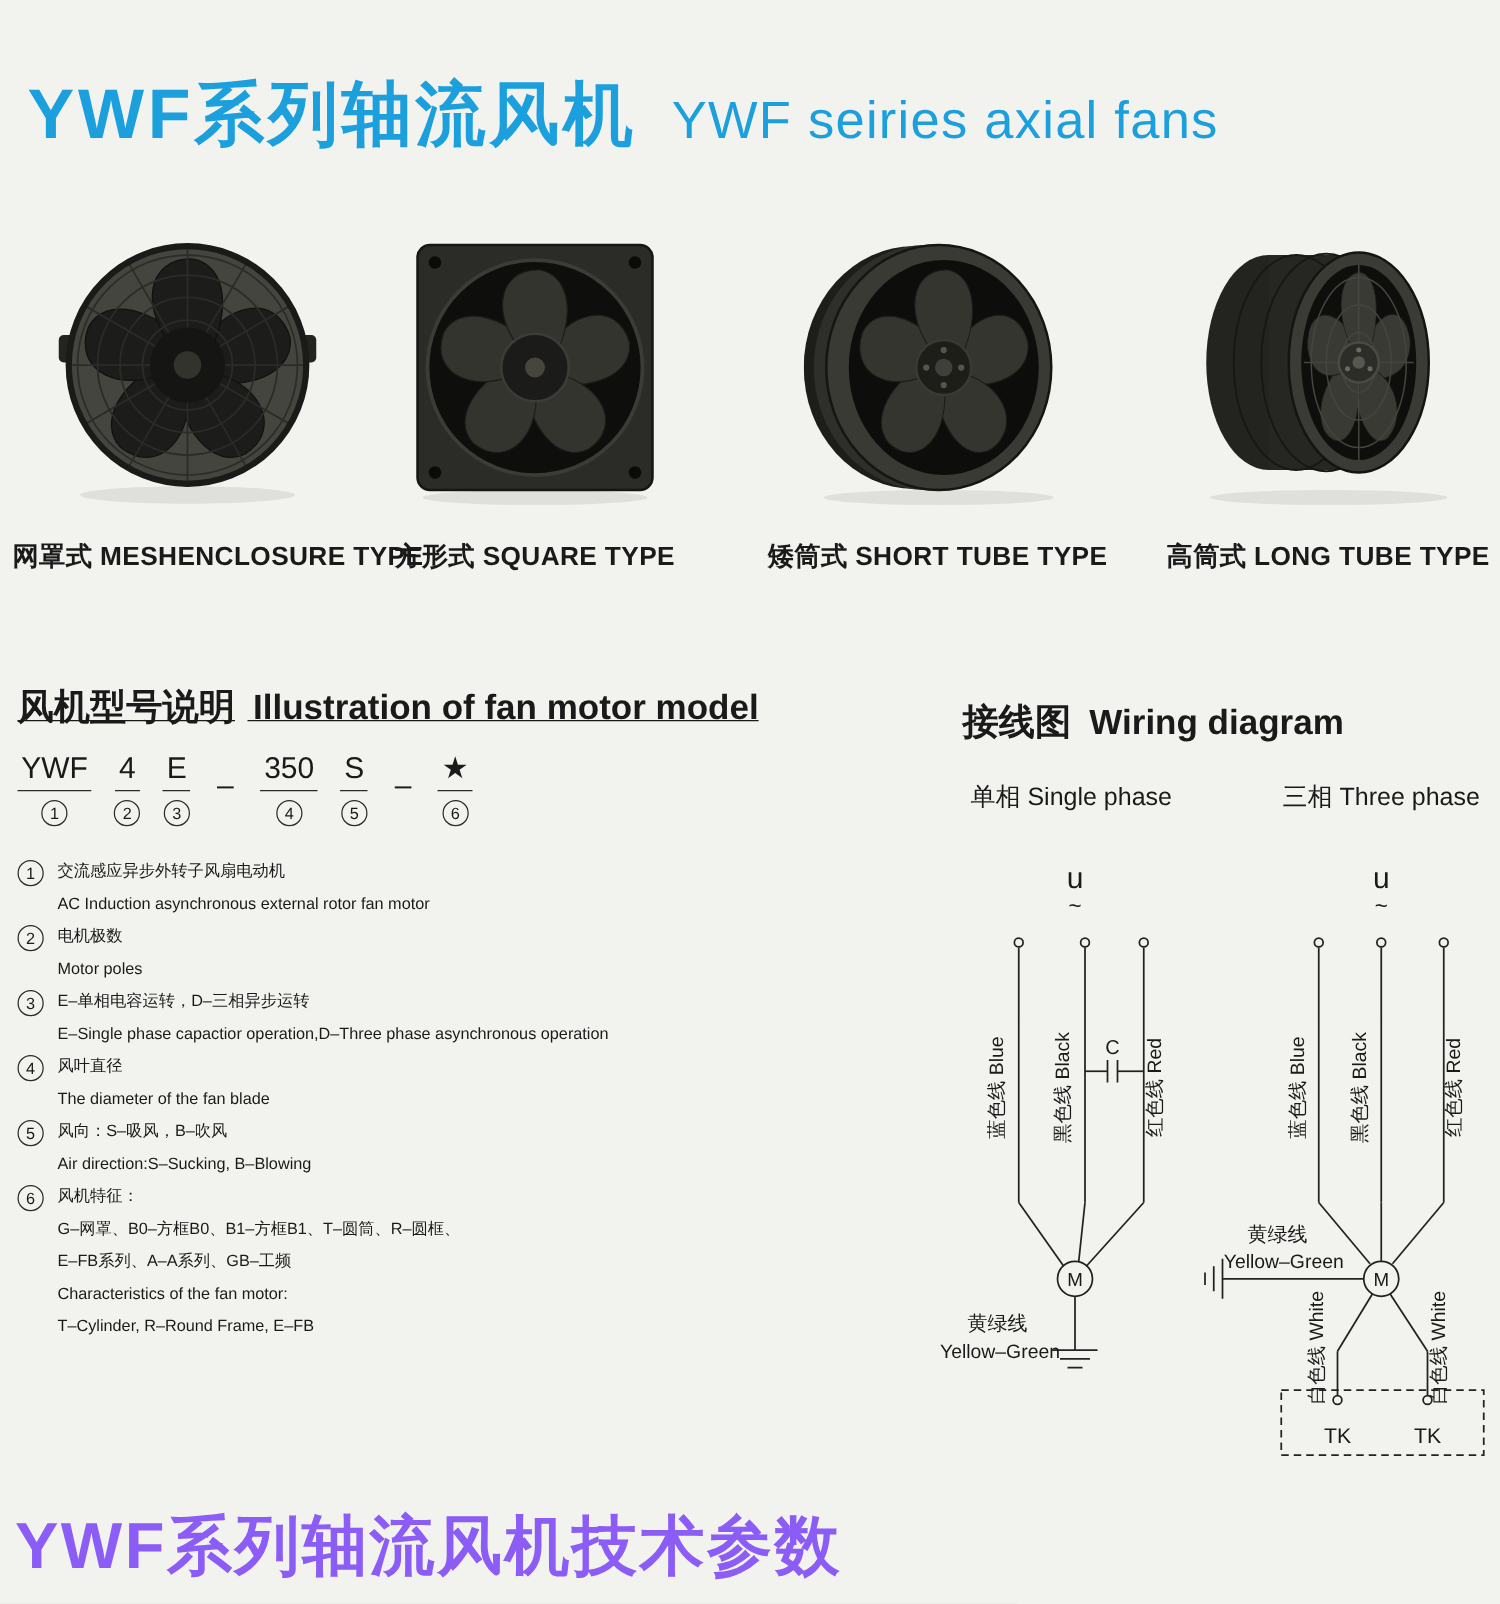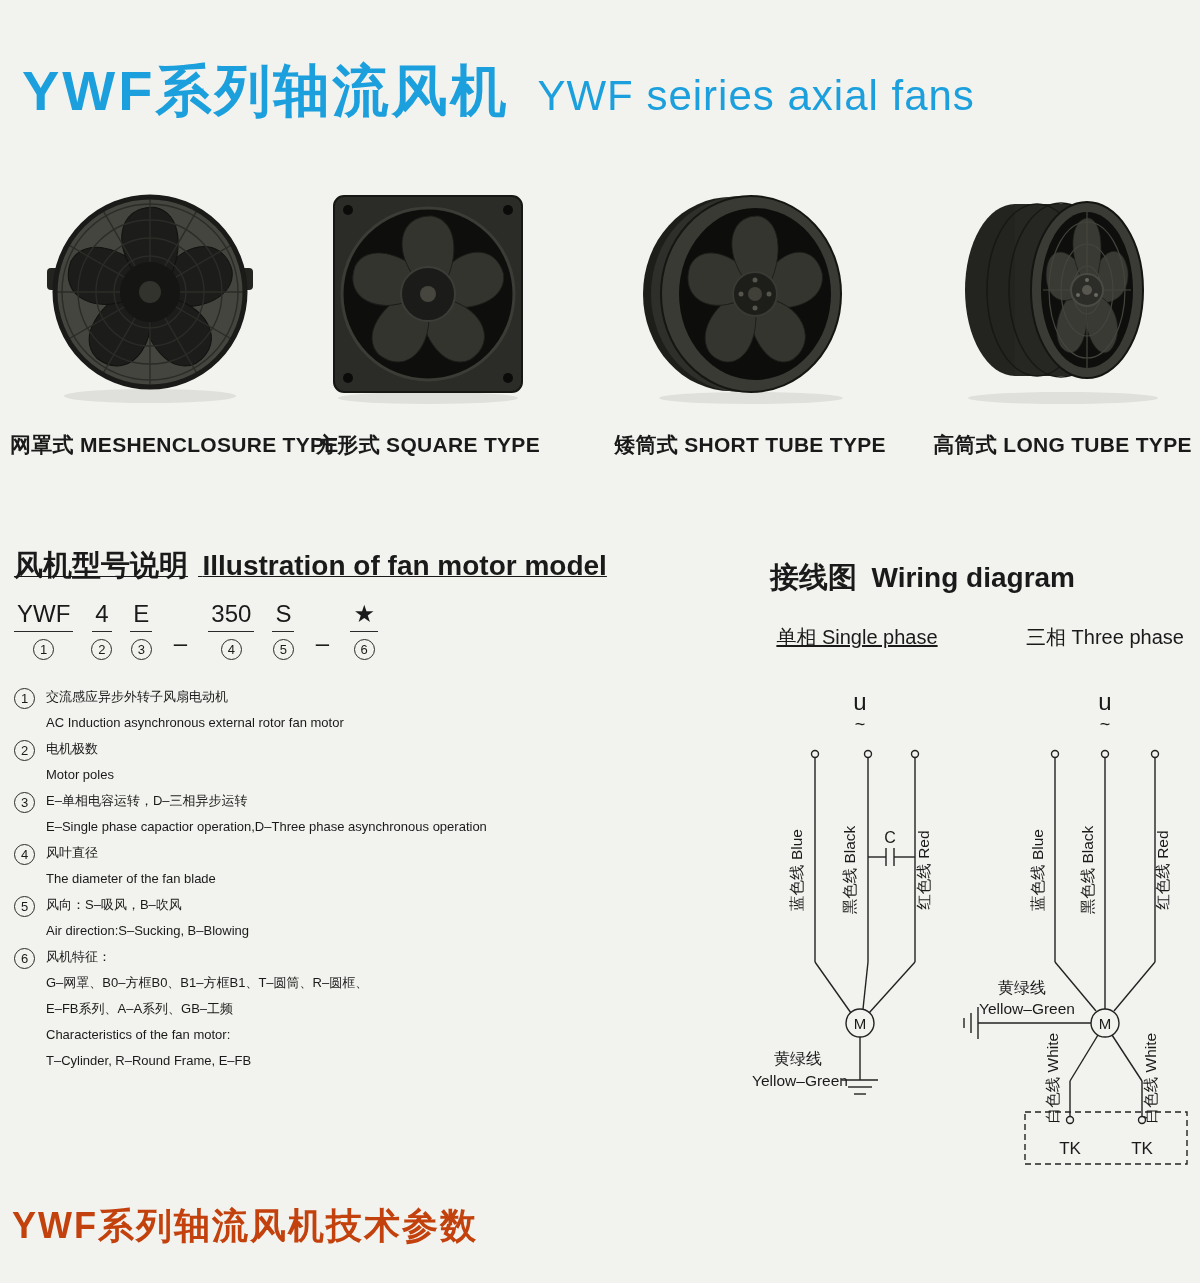--- a/index.html
+++ b/index.html
@@ -13,41 +13,41 @@
   .title-en { font-size:42px; font-weight:500; letter-spacing:1px; }
 
   .product { position:absolute; top:182px; text-align:center; }
   .product svg { display:block; margin:0 auto; }
   .product-label { margin-top:24px; font-size:21px; font-weight:700; letter-spacing:.3px; white-space:nowrap; }
 
   .section-title { position:absolute; font-weight:700; white-space:nowrap; }
   .section-title .cn { font-size:29px; margin-right:10px; }
   .section-title .en { font-size:28px; }
 
-  .code-row { position:absolute; left:14px; top:600px; display:flex; align-items:flex-end; }
+  .code-row { position:absolute; left:14px; top:600px; display:flex; align-items:center; }
   .code-part { display:flex; flex-direction:column; align-items:center; margin-right:18px; }
   .code-text { font-size:24px; padding:0 3px 3px; border-bottom:1.5px solid #2a2a2a; min-width:20px; text-align:center; }
   .code-text.code-dash { border-bottom:none; }
   .circ {
     width:21px; height:21px; border:1.5px solid #2a2a2a; border-radius:50%;
     display:inline-flex; align-items:center; justify-content:center;
     font-size:13px; line-height:1; flex:none;
   }
   .code-part .circ { margin-top:7px; }
 
   .items { position:absolute; left:14px; top:684px; width:680px; }
   .item { display:flex; align-items:flex-start; }
   .item .circ { margin-top:4px; margin-right:11px; }
   .item-lines { font-size:13px; line-height:26px; }
 
   .phase-label { position:absolute; top:624px; font-size:20px; font-weight:500; width:210px; text-align:center; white-space:nowrap; }
   .wiring-svg { position:absolute; left:740px; top:652px; }
   .wiring-svg text { font-family:"Liberation Sans","DejaVu Sans",sans-serif; fill:#1a1a1a; }
 
-  .footer-title { position:absolute; left:12px; top:1202px; font-size:36px; font-weight:800; color:#c2410c; letter-spacing:2px; white-space:nowrap; }
+  .footer-title { position:absolute; left:12px; top:1202px; font-size:52px; font-weight:800; color:#8b5cf6; letter-spacing:2px; white-space:nowrap; }
 </style>
 </head>
 <body>
 
 <svg width="0" height="0" style="position:absolute">
   <defs>
     <path id="blade" d="M 6 -8 C 28 -52 72 -58 82 -22 C 86 6 48 22 8 12 Z"></path>
   </defs>
 </svg>
 
@@ -268,21 +268,21 @@
         <div>T–Cylinder, R–Round Frame, E–FB</div>
       </div>
     </div>
   </div>
 
   <div class="section-title" style="left:770px; top:546px;margin-top:12px;">
     <span class="cn">接线图</span>
     <span class="en">Wiring diagram</span>
   </div>
 
-  <div class="phase-label" style="left:752px;text-decoration:underline;">单相 Single phase</div>
+  <div class="phase-label" style="left:752px;">单相 Single phase</div>
   <div class="phase-label" style="left:1000px;">三相 Three phase</div>
 
   <svg class="wiring-svg" width="460" height="530" viewBox="0 0 460 530">
 
     <g>
       <g stroke="#222" fill="none" stroke-width="1.4">
         <line x1="75" y1="106" x2="75" y2="310"></line>
         <line x1="128" y1="106" x2="128" y2="310"></line>
         <line x1="175" y1="106" x2="175" y2="310"></line>
         <circle cx="75" cy="102" r="3.5" fill="#f2f2ee"></circle>

